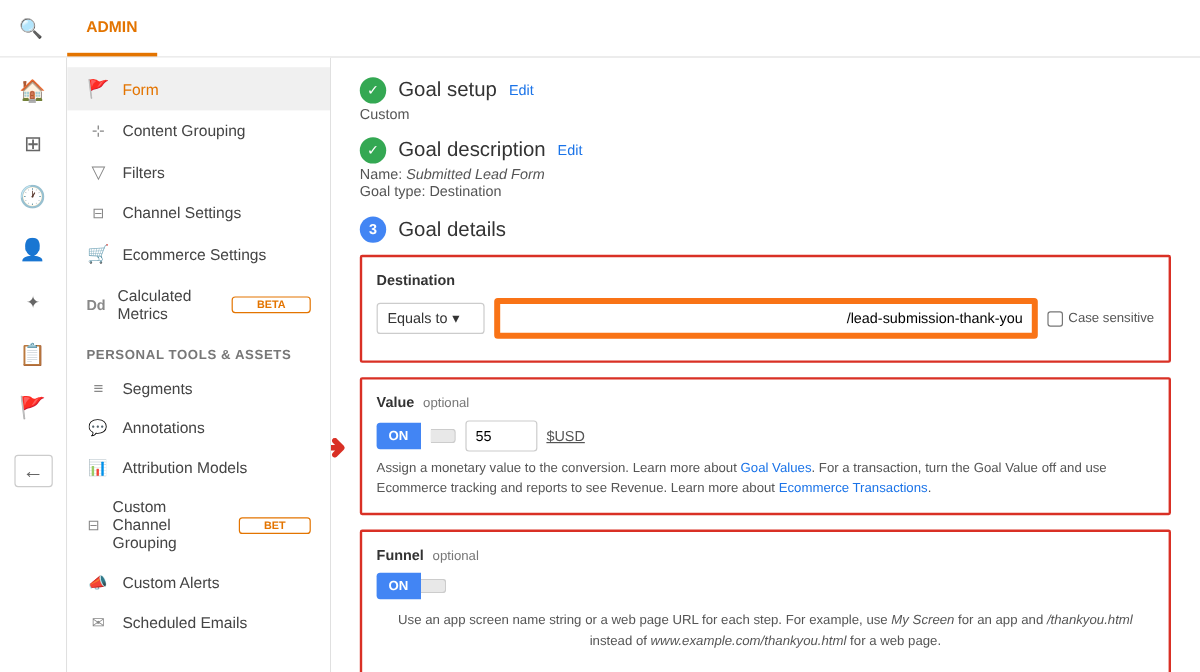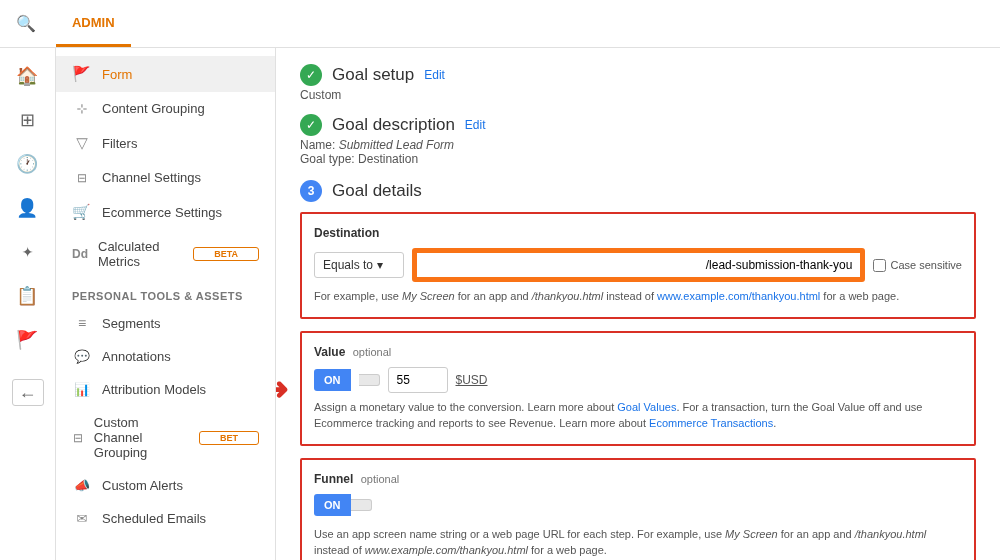--- a/index.html
+++ b/index.html
@@ -63,21 +63,21 @@
 
     
     .value-row { display: flex; align-items: center; gap: 8px; margin: 8px 0 6px; }
     .toggle-on { background: #4285f4; color: white; border: none; border-radius: 3px 0 0 3px; padding: 5px 10px; font-size: 11px; font-weight: 700; cursor: pointer; }
     .toggle-off-part { background: #e8e8e8; border: 1px solid #ccc; border-left: none; border-radius: 0 3px 3px 0; padding: 5px 10px; font-size: 11px; cursor: pointer; }
     .value-input { border: 1px solid #ccc; border-radius: 3px; padding: 5px 8px; font-size: 12px; width: 60px; }
     .currency-label { font-size: 12px; color: #555; text-decoration: underline; }
 
     
     .funnel-toggle-row { display: flex; align-items: center; gap: 0; margin-bottom: 10px; }
-    .funnel-hint { font-size: 11px; color: #555; line-height: 1.5; margin-bottom: 10px; }
+    .funnel-hint { font-size: 11px; color: #555; line-height: 1.5; margin-bottom: 10px; text-align: center; }
     .funnel-hint em { font-style: italic; }
 
     .value-section-relative { position: relative; }
   </style>
 </head>
 <body>
 
 <div class="top-nav">
   <div class="search-icon-wrap">🔍</div>
   <div class="nav-tab active">ADMIN</div>
@@ -205,23 +205,20 @@
       <div class="destination-row">
         <div class="select-box">
           <span>Equals to</span>
           <span>▾</span>
         </div>
         <input class="url-input" type="text" value="/lead-submission-thank-you" style="">
         <label class="case-sensitive">
           <input type="checkbox" style="">
           <span>Case sensitive</span>
         </label>
-      </div>
-      <div class="dest-hint">
-        <span>For example, use </span><em>My Screen</em><span> for an app and </span><em>/thankyou.html</em><span> instead of </span><span class="link">www.example.com/thankyou.html</span><span> for a web page.</span>
       </div>
     </div>
 
     <div class="value-section-relative">
       <div style="position:relative;">
         <div style="position:absolute; left:-36px; top:50%; transform:translateY(-50%); color:#d93025; font-size:30px; font-weight:900;">➜</div>
         <div class="section-box">
           <div class="section-name">
             <span>Value</span>
             <span class="optional-label">optional</span>

